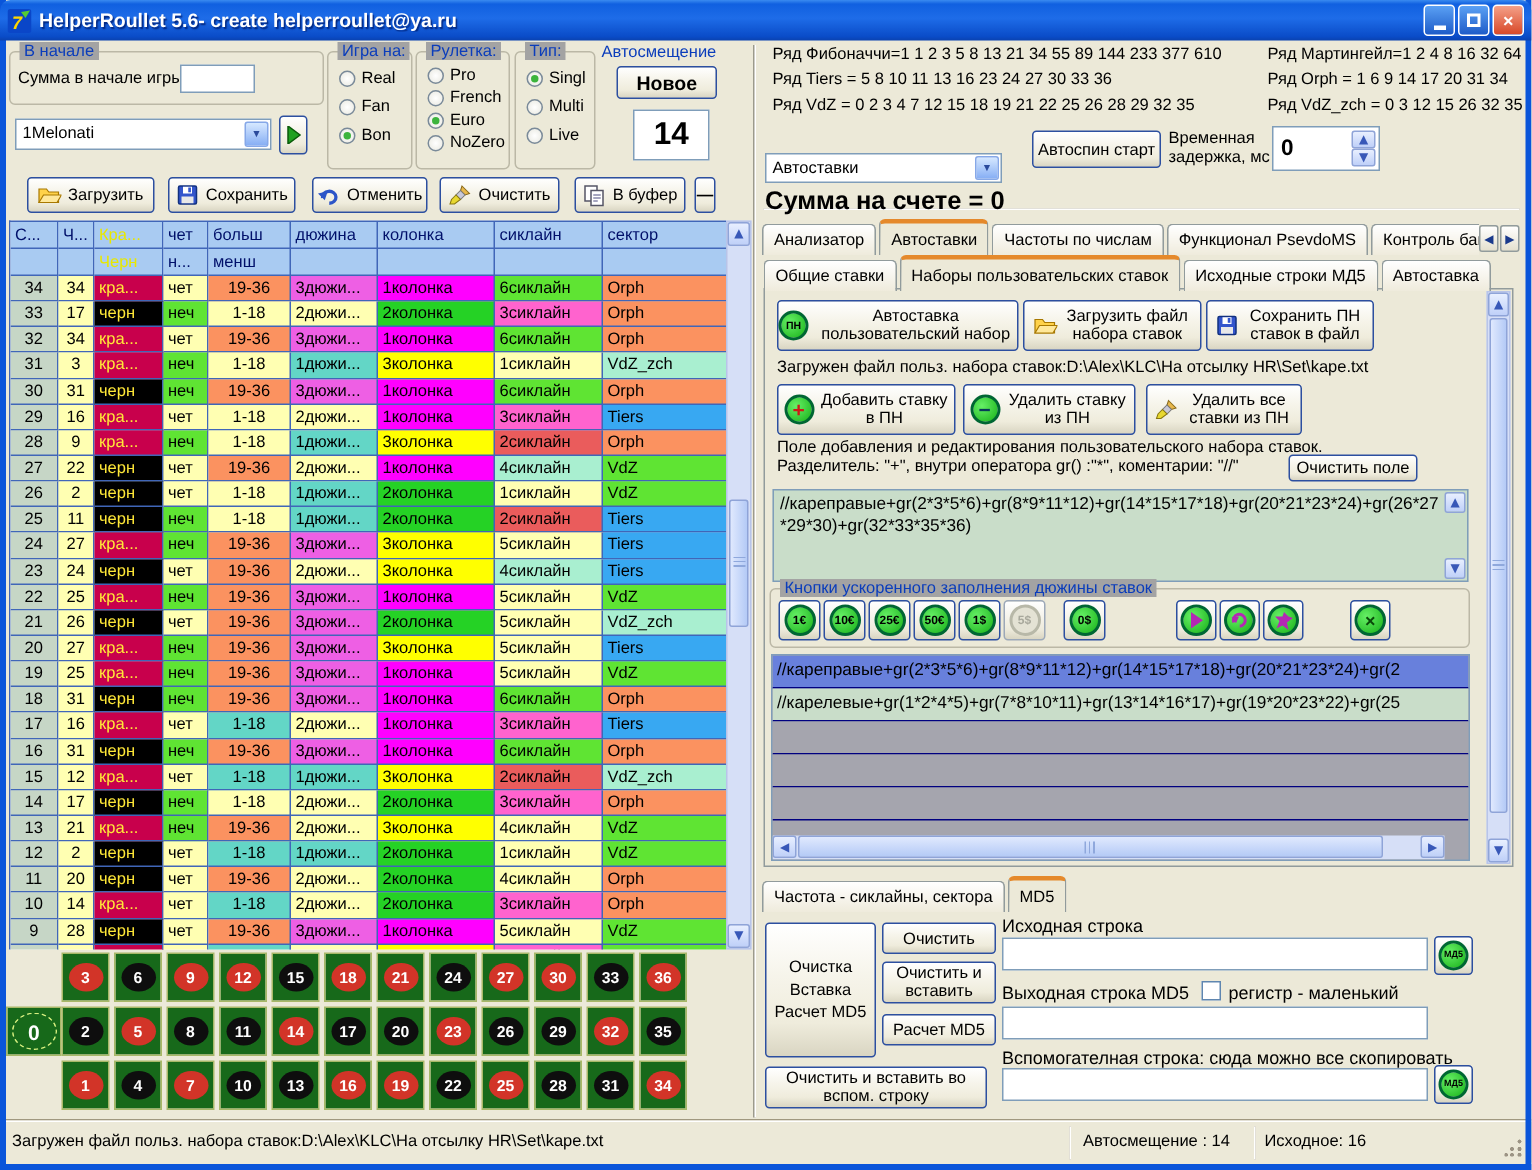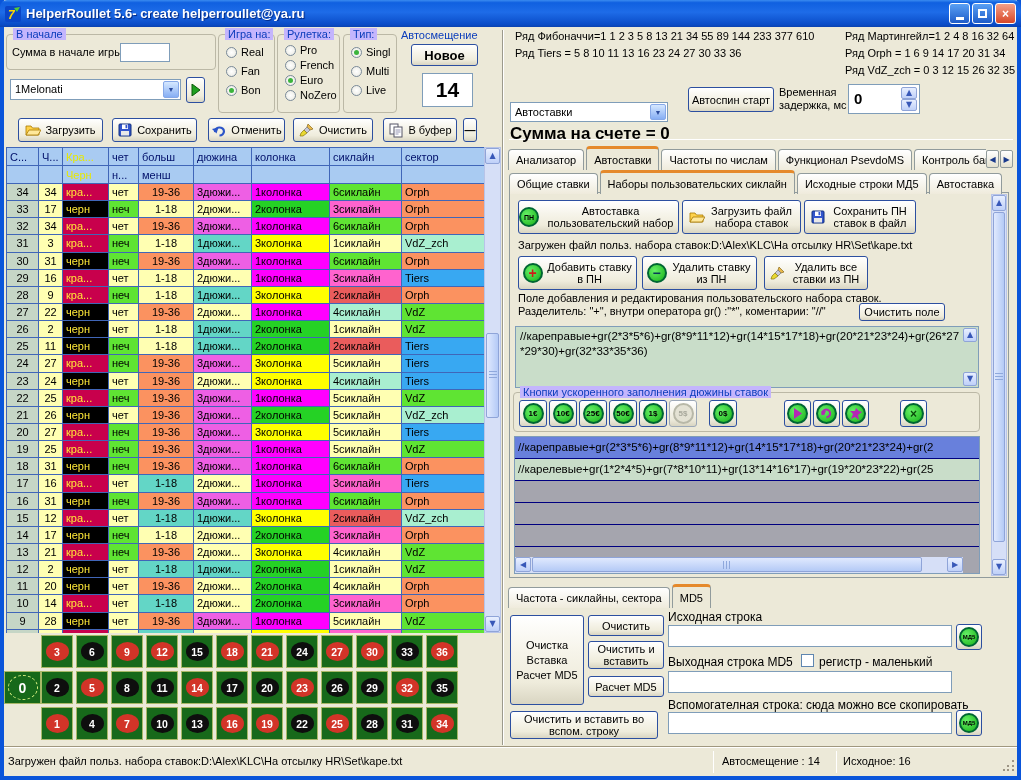--- a/index.html
+++ b/index.html
@@ -17,21 +17,21 @@
     border-radius:7px 7px 0 0; display:flex; align-items:center; padding:0 5px; }
   .title-text { color:#fff; font-size:13px; font-weight:bold; text-shadow:1px 1px 1px #00257E; margin-left:5px; flex:1; white-space:nowrap; overflow:hidden; }
   .tbbtn { width:21px; height:21px; margin-left:2px; border-radius:3px; border:1px solid #FFFFFF;
     background:linear-gradient(180deg,#5AA0F4,#1E5CC8); color:#fff; display:flex; align-items:center; justify-content:center; font-size:12px; font-weight:bold; }
   .tbbtn.close { background:linear-gradient(180deg,#F4A088,#D84828); }
   .minbar { width:8px; height:3px; background:#fff; margin-top:9px; }
   .maxbox { width:9px; height:9px; border:2px solid #fff; }
 
   
   .gb { position:absolute; border:1px solid #BBB8A6; border-radius:4px; }
-  .gb-label { position:absolute; top:-7px; left:6px; background:#c4b5fd; padding:0 3px; font-size:11px; color:#0B3DBB; white-space:nowrap; }
+  .gb-label { position:absolute; top:-7px; left:6px; background:#a3a3a3; padding:0 3px; font-size:11px; color:#0B3DBB; white-space:nowrap; }
   .bluelabel { position:absolute; font-size:11px; color:#0B3DBB; white-space:nowrap; }
   .plainlabel { position:absolute; font-size:11px; color:#000; white-space:nowrap; }
 
   .radcol { display:flex; flex-direction:column; padding:11px 0 0 7px; }
   .radio { display:flex; align-items:center; gap:4px; font-size:11px; color:#000; cursor:default; }
   .rdot { width:11px; height:11px; border-radius:50%; border:1px solid #7A8A99; background:radial-gradient(#fff,#E8E8E0); position:relative; flex:0 0 11px; }
   .radio.sel .rdot::after { content:""; position:absolute; inset:2px; border-radius:50%; background:#3CB43C; }
 
   .btn { position:absolute; display:flex; align-items:center; justify-content:center; gap:4px;
     background:linear-gradient(180deg,#FFFFFF 0%,#F6F4EA 40%,#EFECDC 75%,#D9D5C2 100%);
@@ -664,20 +664,21 @@
         </div>
       </div>
     </div>
 
   <div class="groove-v" style="left:502px;top:30px;height:715px;"></div>
   <div class="groove-h" style="left:509px;top:139px;width:504px;"></div>
 
   <div style="position:absolute;left:515px;top:30px;width:330px;overflow:hidden;" id="series-left">
       <div class="sline">Ряд Фибоначчи=1 1 2 3 5 8 13 21 34 55 89 144 233 377 610</div>
       <div class="sline">Ряд Tiers = 5 8 10 11 13 16 23 24 27 30 33 36</div>
+      <div class="sline">Ряд VdZ = 0 2 3 4 7 12 15 18 19 21 22 25 26 28 29 32 35</div>
     </div>
   <div style="position:absolute;left:845px;top:30px;width:172px;overflow:hidden;" id="series-right">
       <div class="sline">Ряд Мартингейл=1 2 4 8 16 32 64 128 2</div>
       <div class="sline">Ряд Orph = 1 6 9 14 17 20 31 34</div>
       <div class="sline">Ряд VdZ_zch = 0 3 12 15 26 32 35</div>
     </div>
 
   <div class="plainlabel" style="left:510px;top:80px;font-size:17px;font-weight:bold;margin-top:44px;">Сумма на счете = 0</div>
   <div class="combo" style="left:510px;top:102px;width:158px;height:20px;">
     <span class="val">Автоставки</span>
@@ -697,21 +698,21 @@
       <div class="tab">Частоты по числам</div>
       <div class="tab">Функционал PsevdoMS</div>
       <div class="tab">Контроль банкро</div>
     </div>
   <div class="arrowpair" style="left:986px;top:150px;">
     <div class="apbtn">◀</div>
     <div class="apbtn">▶</div>
   </div>
   <div class="tabsrow" id="sub-tabs" style="left:509px;top:168px;width:500px;height:26px;z-index:3;align-items:flex-end;">
       <div class="tab">Общие ставки</div>
-      <div class="tab active">Наборы пользовательских сиклайн</div>
+      <div class="tab active">Наборы пользовательских ставок</div>
       <div class="tab">Исходные строки МД5</div>
       <div class="tab">Автоставка</div>
     </div>
 
   <div id="panel-frame"></div>
 
   <div class="btn" style="left:518px;top:200px;width:161px;height:34px;">
     <span class="gcirc" style="width:20px;height:20px;font-size:7px;flex:0 0 20px;">ПН</span>
     <span class="two">Автоставка пользовательский набор</span>
   </div>

